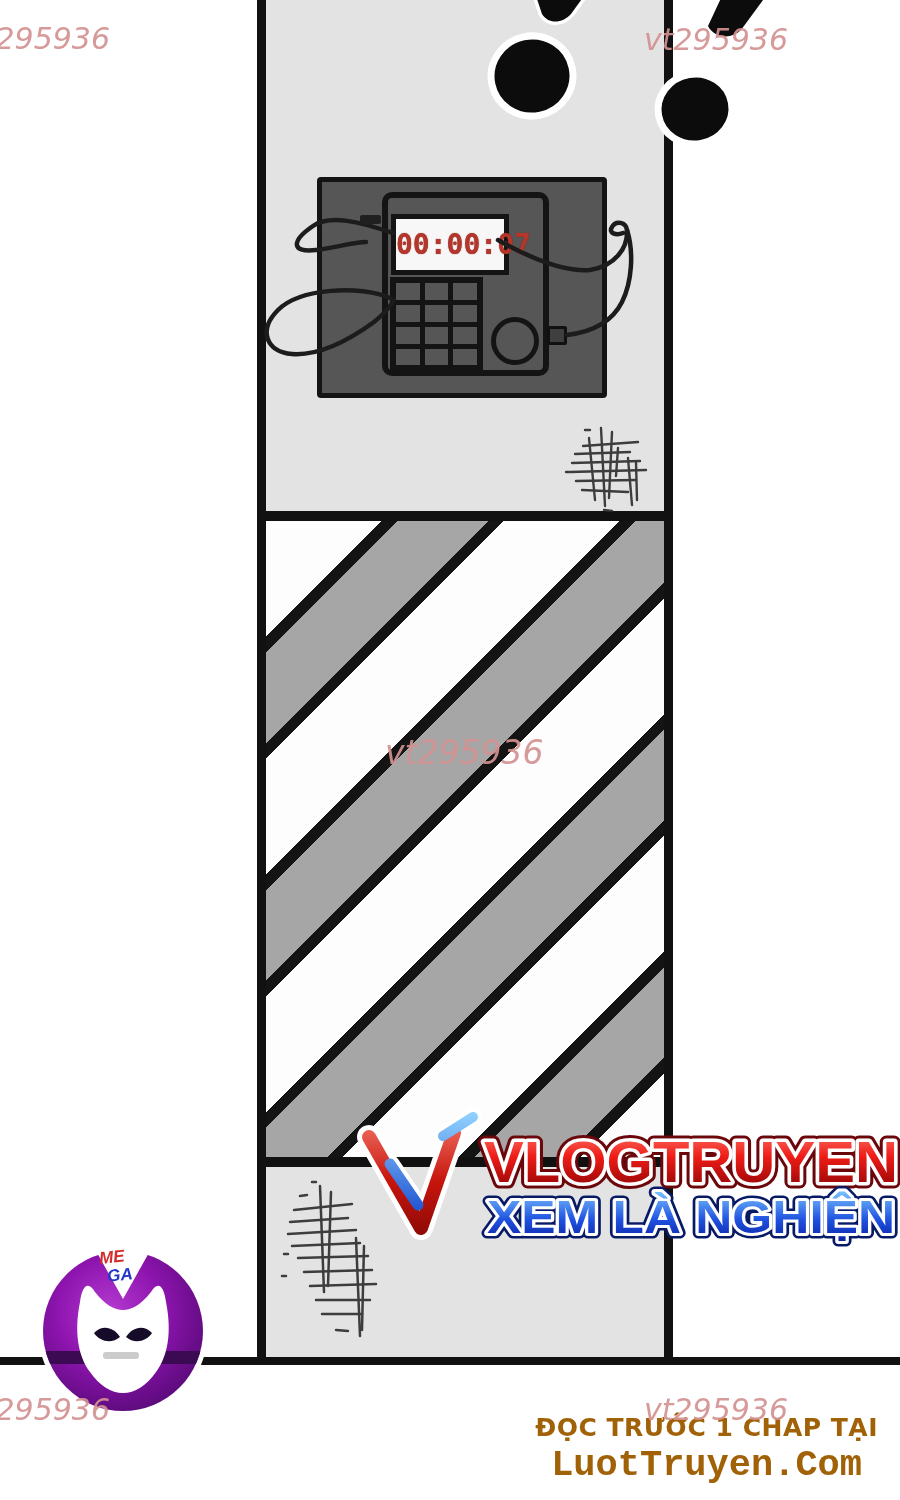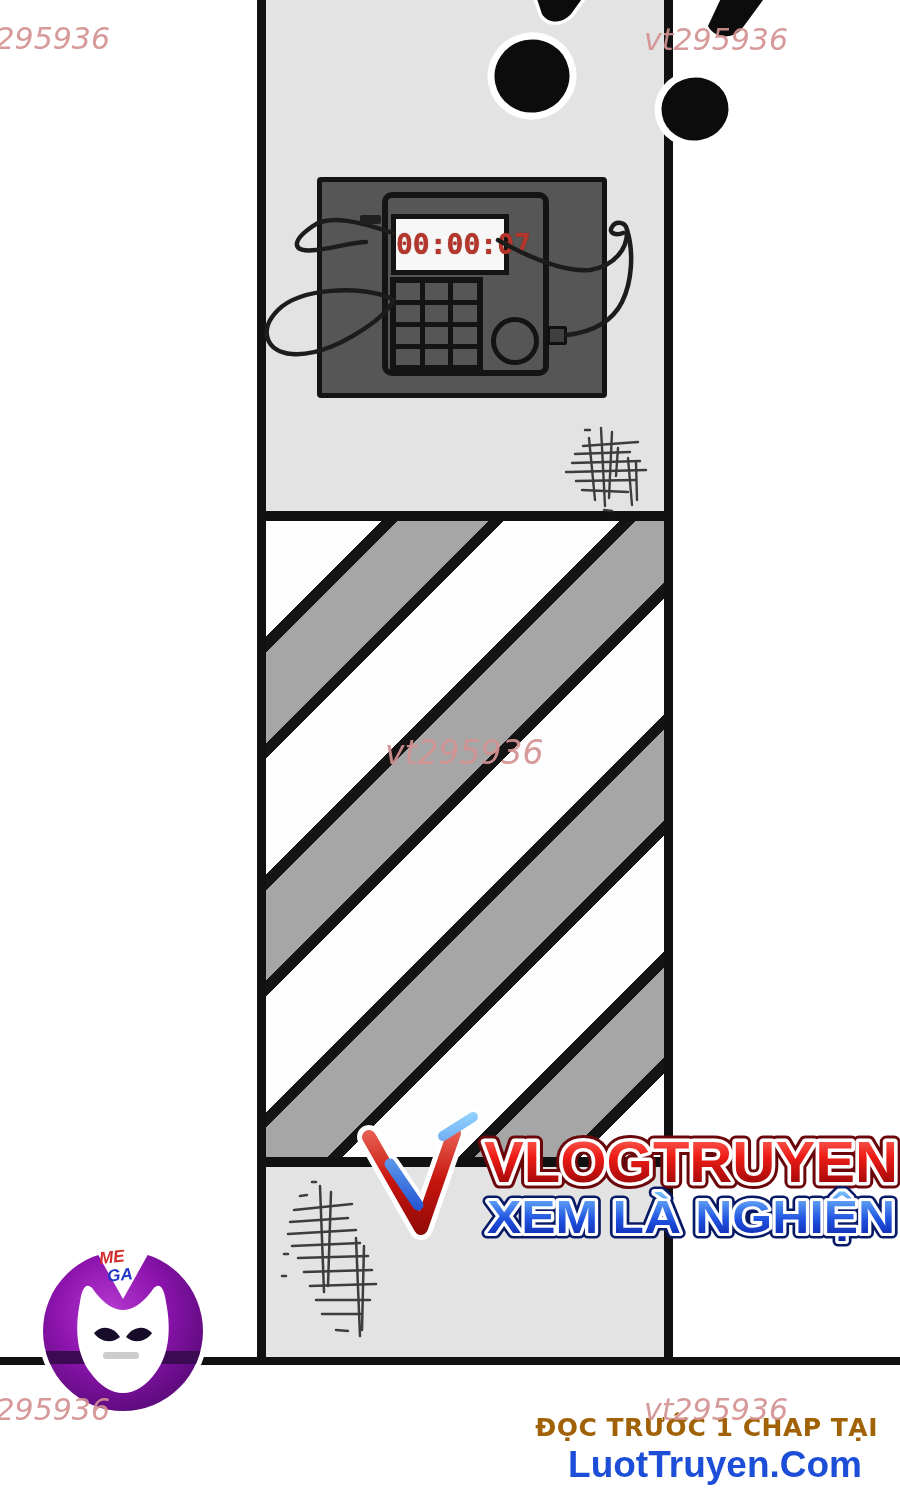--- a/index.html
+++ b/index.html
@@ -45,22 +45,22 @@
              border-radius:50%;}
   #bomb-connector{left:547px;top:326px;width:14px;height:13px;background:#3f3f3f;
                   border:3px solid #111;border-radius:2px;}
 
   
   #art{position:absolute;left:0;top:0;width:900px;height:1500px;z-index:3;pointer-events:none;}
 
   
   #promo{position:absolute;right:22px;top:1413px;font-family:"DejaVu Sans",sans-serif;
          font-weight:bold;font-size:25px;color:#a16207;letter-spacing:.5px;z-index:2;}
-  #site{position:absolute;right:38px;top:1444px;font-family:Liberation Sans, sans-serif;
-        font-weight:bold;font-size:37px;color:#1d4ed8;z-index:2;}
+  #site{position:absolute;right:38px;top:1444px;font-family:Liberation Mono, monospace;
+        font-weight:bold;font-size:37px;color:#a16207;z-index:2;}
 </style>
 </head>
 <body>
 
 <div id="stage">
 
   <div class="wm" style="left:-34px;top:21px;">vt295936</div>
   <div class="wm" style="left:644px;top:22px;">vt295936</div>
   <div class="wm" style="left:385px;top:733px;font-size:33px;">vt295936</div>
   <div class="wm" style="left:-34px;top:1392px;">vt295936</div>

